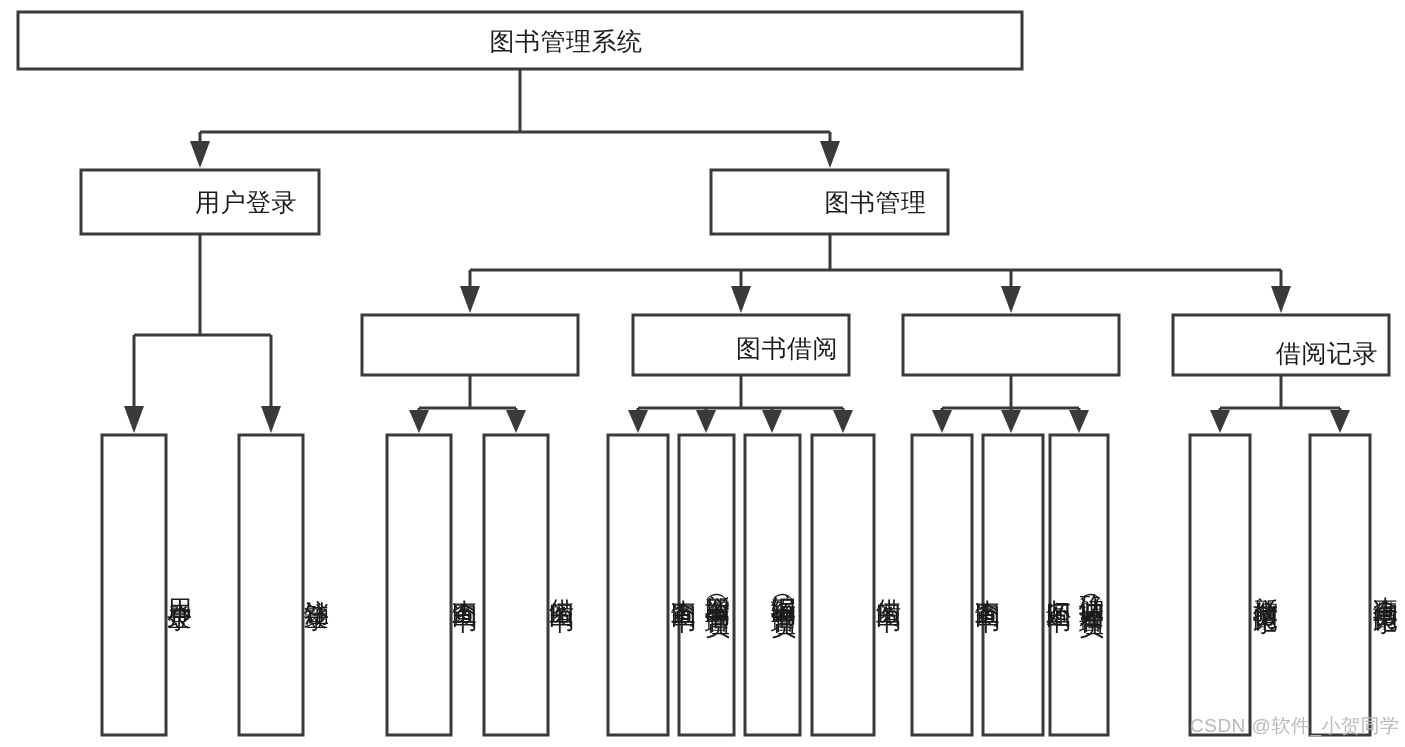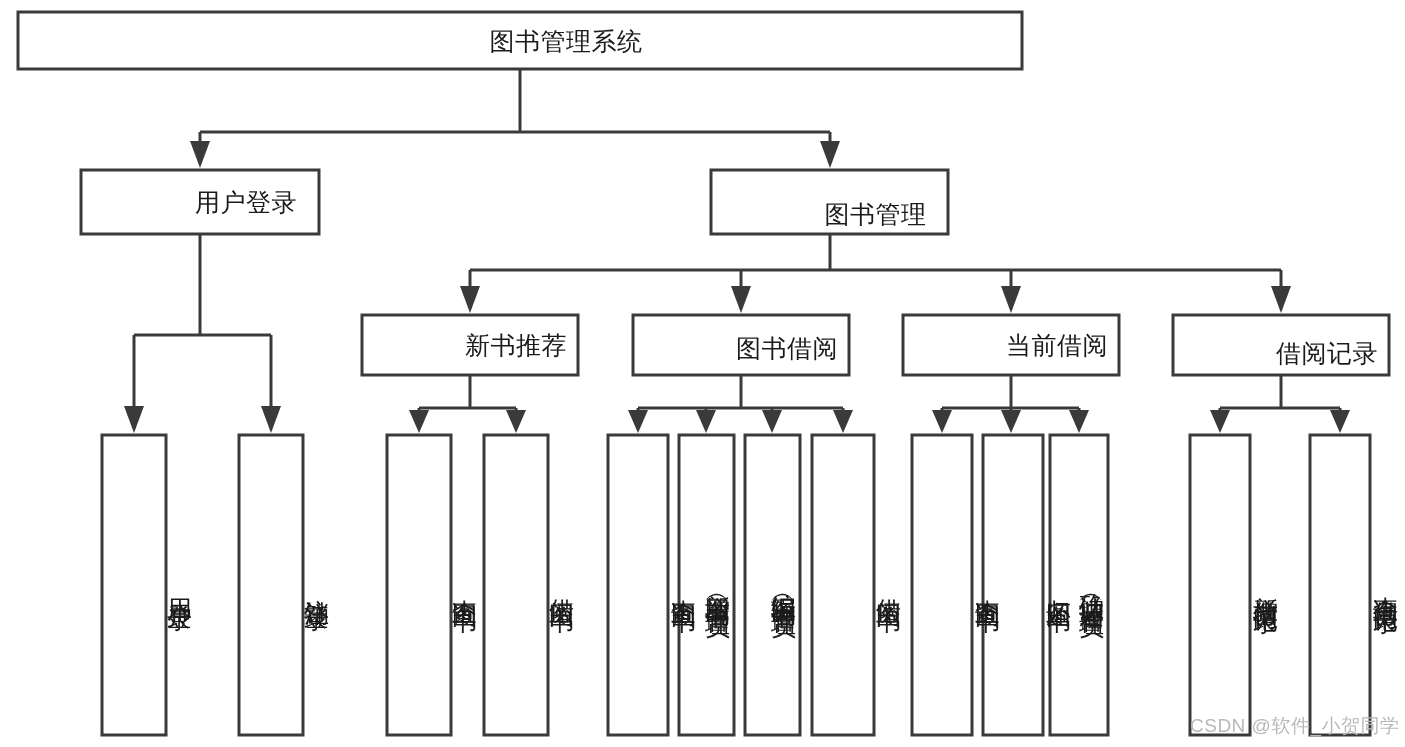--- a/index.html
+++ b/index.html
@@ -164,25 +164,23 @@
       <rect class="node-box" x="983" y="435" width="60" height="300"></rect>
       <rect class="node-box" x="1050" y="435" width="58" height="300"></rect>
       <rect class="node-box" x="1190" y="435" width="60" height="300"></rect>
       <rect class="node-box" x="1310" y="435" width="60" height="300"></rect>
     </g>
   </svg>
 
   <div class="node-label" style="left:18px; top:12px; width:1004px; height:57px;">图书管理系统</div>
 
   <div class="node-label" style="left:81px; top:170px; width:238px; height:64px;">用户登录</div>
-  <div class="node-label" style="left:711px; top:170px; width:237px; height:64px;margin-top:12px;">图书管理</div>
+  <div class="node-label" style="left:711px; top:170px; width:237px; height:64px;">图书管理</div>
 
-  <div class="node-label" style="left:362px; top:315px; width:216px; height:60px;">新书推荐</div>
   <div class="node-label" style="left:633px; top:315px; width:216px; height:66px;">图书借阅</div>
-  <div class="node-label" style="left:903px; top:315px; width:216px; height:60px;">当前借阅</div>
   <div class="node-label" style="left:1173px; top:315px; width:216px; height:76px;">借阅记录</div>
 
   <div class="node-label vertical" style="left:102px; top:435px; width:64px; height:300px;">用户登录</div>
   <div class="node-label vertical" style="left:239px; top:435px; width:64px; height:300px;">注销登录</div>
   <div class="node-label vertical" style="left:387px; top:435px; width:64px; height:300px;">查询图书</div>
   <div class="node-label vertical" style="left:484px; top:435px; width:64px; height:300px;">借阅图书</div>
   <div class="node-label vertical" style="left:608px; top:435px; width:60px; height:300px;">查询图书</div>
   <div class="node-label vertical" style="left:679px; top:435px; width:55px; height:300px; align-items:flex-start; padding-top:4px; box-sizing:border-box;">新增图书（管理员）</div>
   <div class="node-label vertical" style="left:745px; top:435px; width:55px; height:300px; align-items:flex-start; padding-top:4px; box-sizing:border-box;">编辑图书（管理员）</div>
   <div class="node-label vertical" style="left:812px; top:435px; width:62px; height:300px;">借阅图书</div>

